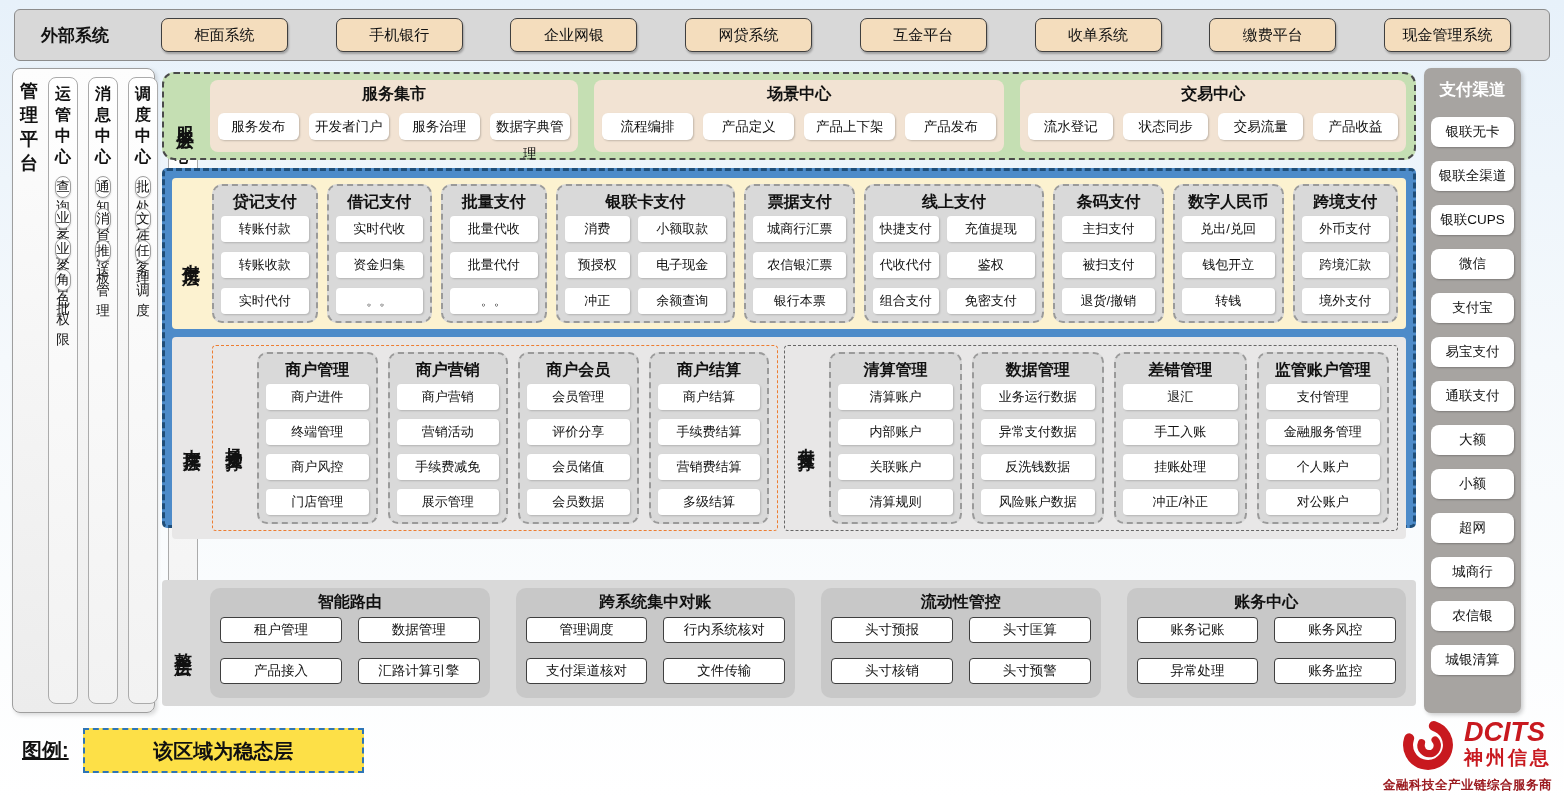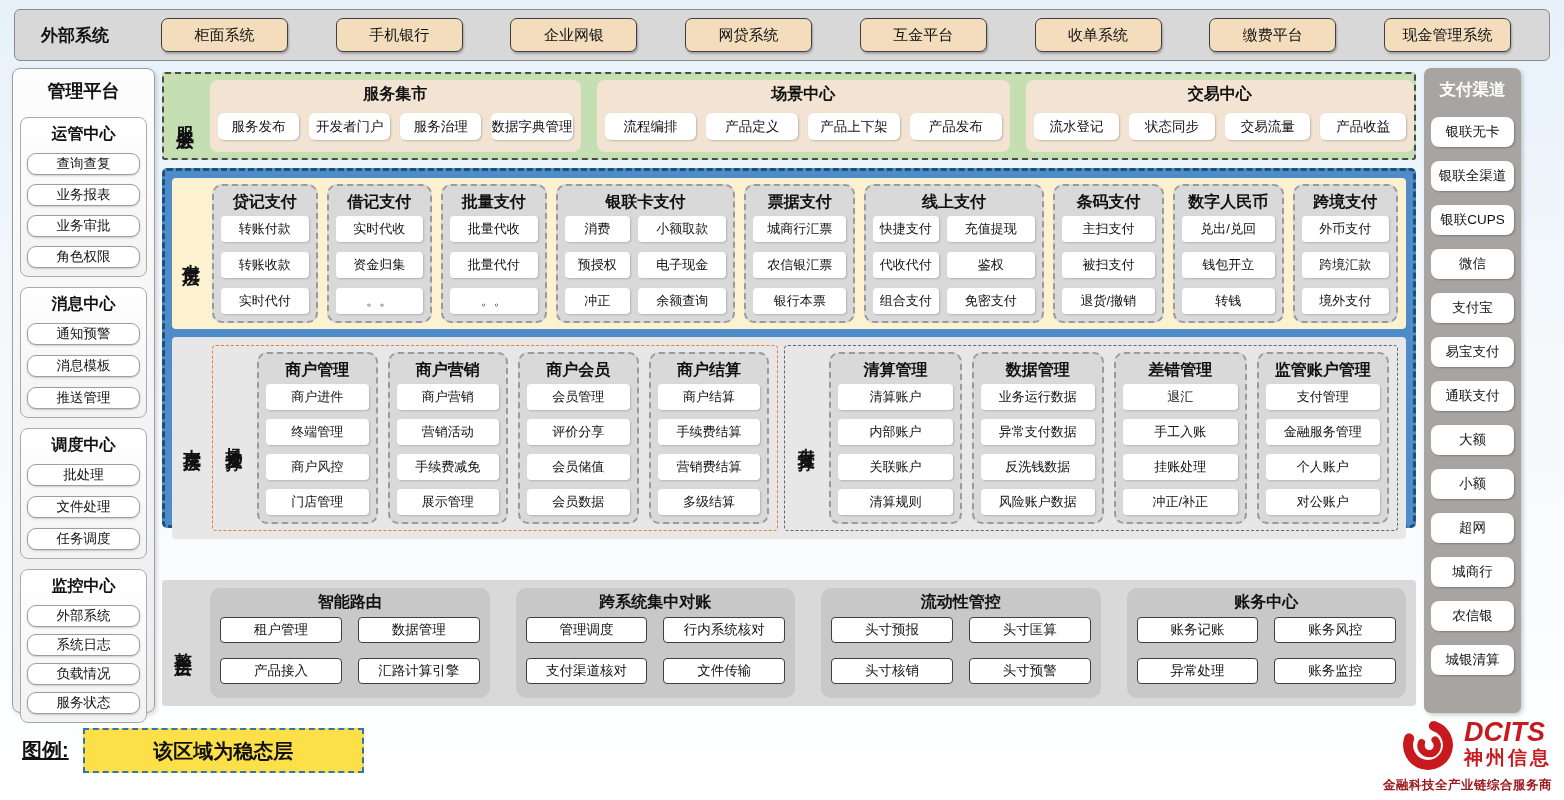--- a/index.html
+++ b/index.html
@@ -24,21 +24,21 @@
     background:#f4ddbd; border:1px solid #3f3f3f; border-radius:7px;
     font-size:15px; box-shadow:1px 2px 2px rgba(0,0,0,.25); cursor:default;
   }
 
   
   .left-sidebar {
     position:absolute; left:12px; top:68px; width:143px; height:645px;
     background:linear-gradient(180deg,#fdfdfd,#ececec);
     border:1px solid #9e9e9e; border-radius:8px;
     box-shadow:2px 2px 4px rgba(0,0,0,.15);
-    padding:8px 7px; display:flex; flex-direction:column; gap:10px;
+    padding:8px 7px; display:flex; gap:10px;
   }
   .sidebar-title { font-weight:bold; font-size:18px; text-align:center; padding:2px 0 4px; }
   .side-section {
     border:1px solid #ababab; border-radius:8px; padding:6px 6px 8px;
     background:linear-gradient(180deg,#ffffff,#f2f2f2);
     display:flex; flex-direction:column; gap:8px;
   }
   .side-section-title { font-weight:bold; font-size:16px; text-align:center; }
   .pill {
     background:#fff; border:1px solid #9e9e9e; border-radius:9px;
@@ -51,22 +51,22 @@
 
   .vlabel {
     writing-mode:vertical-rl; text-orientation:upright;
     font-weight:bold; letter-spacing:3px;
     display:flex; align-items:center; justify-content:center;
   }
 
   
   .service-layer {
     position:absolute; left:0; top:4px; width:100%; height:88px;
-    background:#c5dfb3; border:2px dashed #4a4a4a; border-radius:3px;
-    display:flex; align-items:center; padding:6px 0 6px 8px; gap:12px;
+    background:#c5dfb3; border:2px dashed #4a4a4a; border-radius:12px;
+    display:flex; align-items:center; padding:6px 8px 6px 8px; gap:12px;
   }
   .service-layer .vlabel { font-size:18px; width:26px; height:100%; }
   .svc-groups { flex:1; display:flex; gap:16px; height:100%; }
   .svc-group {
     background:#f2e3d3; border-radius:8px; padding:4px 8px 7px;
     display:flex; flex-direction:column; flex:1;
   }
   .svc-group:nth-child(2){ flex:1.12; }
   .svc-group:nth-child(3){ flex:1.05; }
   .group-title { font-weight:bold; font-size:16px; text-align:center; height:24px; }

